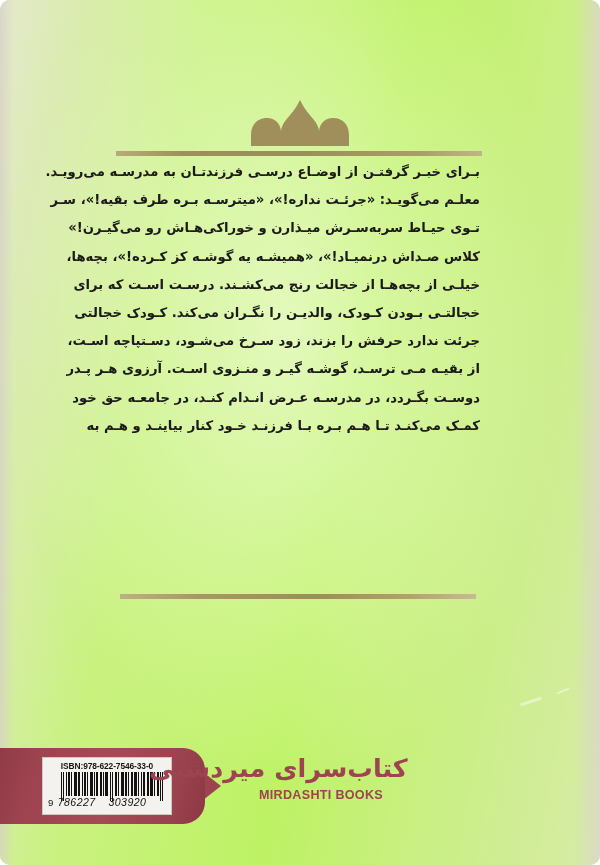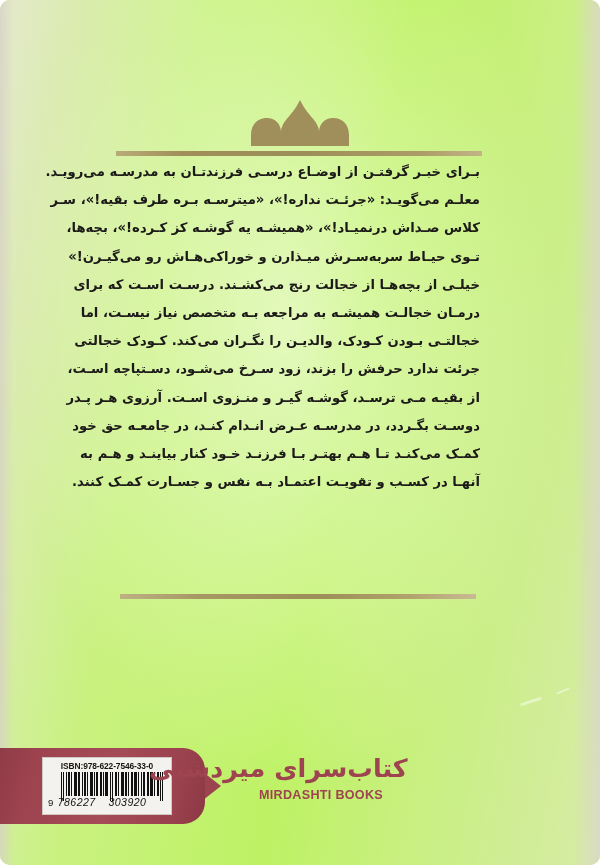--- a/index.html
+++ b/index.html
@@ -257,30 +257,28 @@
                  C 42 30, 43 26, 47 21
                  C 51 16, 56 11, 61 1 Z" fill="#a08f5a"></path>
       </svg>
     </div>
     <div class="ornament-rule"></div>
   </div>
 
   <div class="blurb">
     <span class="blurb-line">بـرای خبـر گرفتـن از اوضـاع درسـی فرزندتـان به مدرسـه می‌رویـد.</span>
     <span class="blurb-line">معلـم می‌گویـد: «جرئـت نداره!»، «میترسـه بـره طرف بقیه!»، سـر</span>
+    <span class="blurb-line">تـوی حیـاط سربه‌سـرش میـذارن و خوراکی‌هـاش رو می‌گیـرن!»</span>
     <span class="blurb-line">کلاس صـداش درنمیـاد!»، «همیشـه یه گوشـه کز کـرده!»، بچه‌ها،</span>
-    <span class="blurb-line">تـوی حیـاط سربه‌سـرش میـذارن و خوراکی‌هـاش رو می‌گیـرن!»</span>
     <span class="blurb-line">خیلـی از بچه‌هـا از خجالت رنج می‌کشـند. درسـت اسـت که برای</span>
-    <span class="blurb-line">درمـان خجالـت همیشـه به مراجعه بـه متخصص نیاز نیسـت، اما</span>
     <span class="blurb-line">خجالتـی بـودن کـودک، والدیـن را نگـران می‌کند. کـودک خجالتی</span>
     <span class="blurb-line">جرئت ندارد حرفش را بزند، زود سـرخ می‌شـود، دسـتپاچه اسـت،</span>
     <span class="blurb-line">از بقیـه مـی ترسـد، گوشـه گیـر و منـزوی اسـت. آرزوی هـر پـدر</span>
     <span class="blurb-line">دوسـت بگـردد، در مدرسـه عـرض انـدام کنـد، در جامعـه حق خود</span>
-    <span class="blurb-line">کمـک می‌کنـد تـا هـم بهتـر بـا فرزنـد خـود کنار بیاینـد و هـم به</span>
-    <span class="blurb-line last">آنهـا در کسـب و تقویـت اعتمـاد بـه نفس و جسـارت کمـک کنند.</span>
+    <span class="blurb-line">کمـک می‌کنـد تـا هـم بـره بـا فرزنـد خـود کنار بیاینـد و هـم به</span>
   </div>
 
   <div class="bottom-rule"></div>
 
   <div class="isbn-arrow"></div>
   <div class="isbn-tab"></div>
 
   <div class="barcode-card">
     <div class="isbn-text">ISBN:978-622-7546-33-0</div>
     <div class="barcode-strip">

